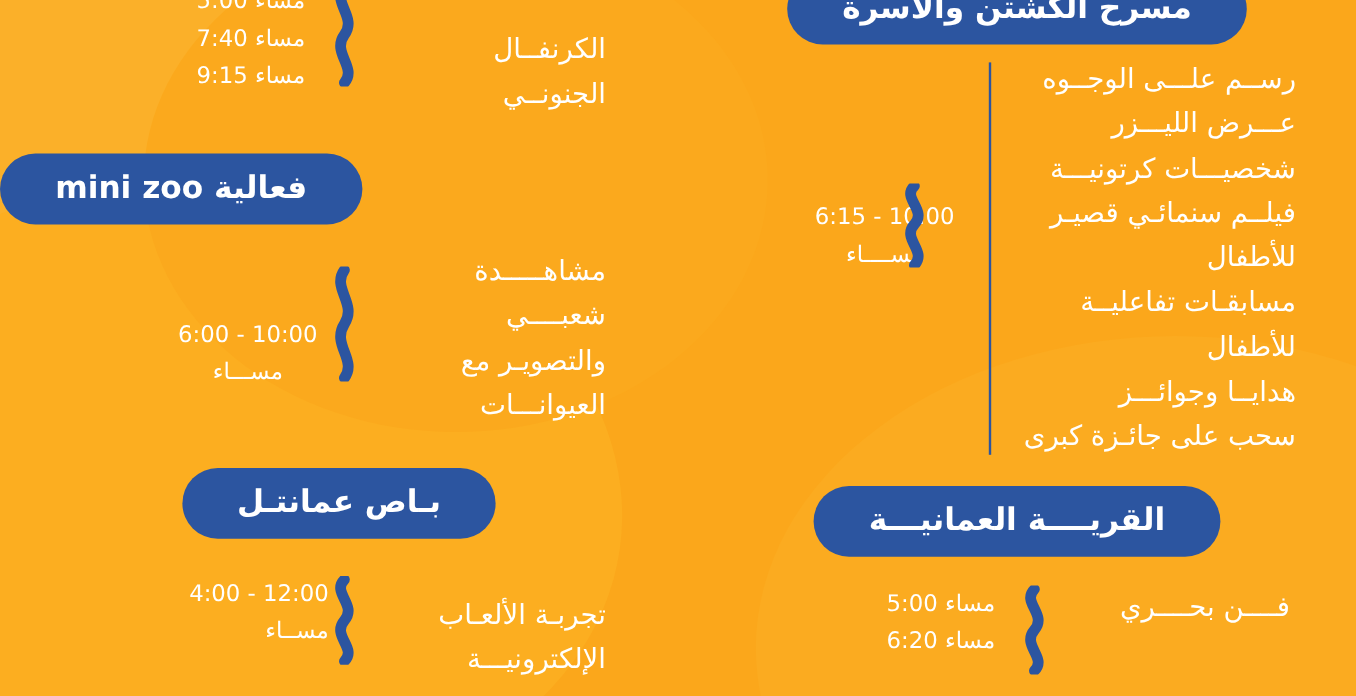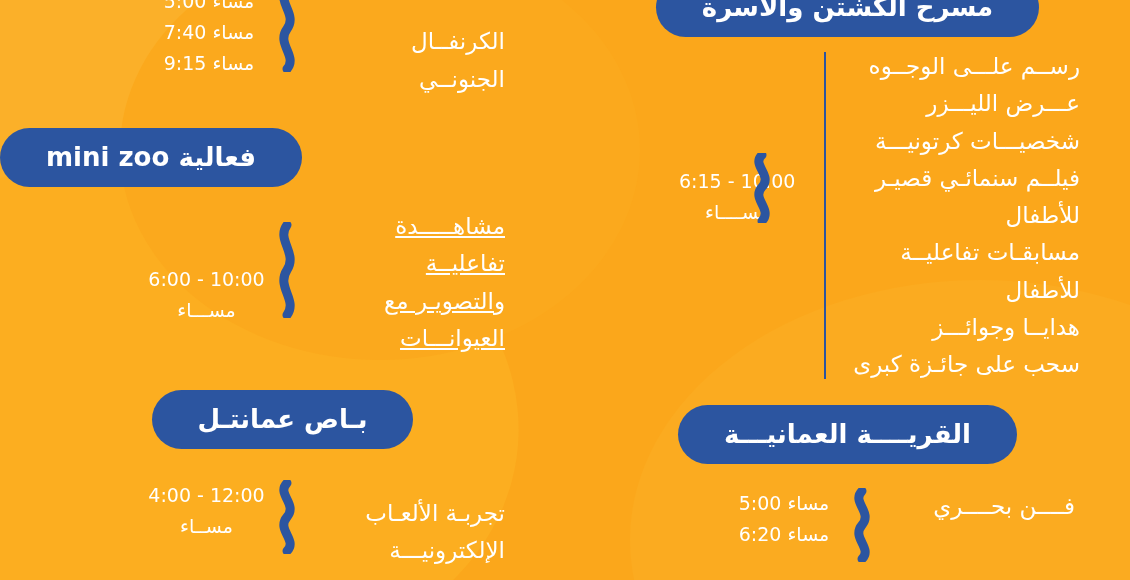--- a/index.html
+++ b/index.html
@@ -226,23 +226,23 @@
         <span class="tm">7:40 مساء</span>
         <span class="tm">9:15 مساء</span>
       </div>
     </div>
 
     <div class="pill-wrap" style="top:128px;justify-content:flex-end;">
       <div class="pill">فعالية mini zoo</div>
     </div>
 
     <div class="block" style="top:208px; right:60px; left:60px;">
-      <div class="items" style="width:205px;text-decoration:underline;">
+      <div class="items" style="width:205px;">
         <span class="it">مشاهـــــدة</span>
-        <span class="it">تفاعليــة</span>
+        <span class="it">شعبــــي</span>
         <span class="it">والتصويـر مع</span>
         <span class="it">العيوانـــات</span>
       </div>
       <div class="sep" style="margin-top:14px;">
         <svg width="26" height="96" viewBox="0 0 26 96">
           <path d="M13 3 C 2 18, 24 31, 13 48 C 2 65, 24 78, 13 93" stroke="#2C55A0" stroke-width="9" fill="none" stroke-linecap="round"></path>
         </svg>
       </div>
       <div class="times" style="width:135px; margin-top:56px;">
         <span class="tm">6:00 - 10:00</span>
@@ -257,19 +257,19 @@
     <div class="block" style="top:480px; right:60px; left:60px;">
       <div class="items" style="width:205px;margin-top:15px;">
         <span class="it">تجربـة الألعـاب</span>
         <span class="it">الإلكترونيـــة</span>
       </div>
       <div class="sep">
         <svg width="26" height="74" viewBox="0 0 26 74">
           <path d="M13 3 C 2 14, 24 24, 13 37 C 2 50, 24 60, 13 71" stroke="#2C55A0" stroke-width="9" fill="none" stroke-linecap="round"></path>
         </svg>
       </div>
-      <div class="times" style="width:135px;">
+      <div class="times" style="width:135px;text-align:right;">
         <span class="tm">4:00 - 12:00</span>
         <span class="tm">مســاء</span>
       </div>
     </div>
   </div>
 </div>
 
 </body></html>

